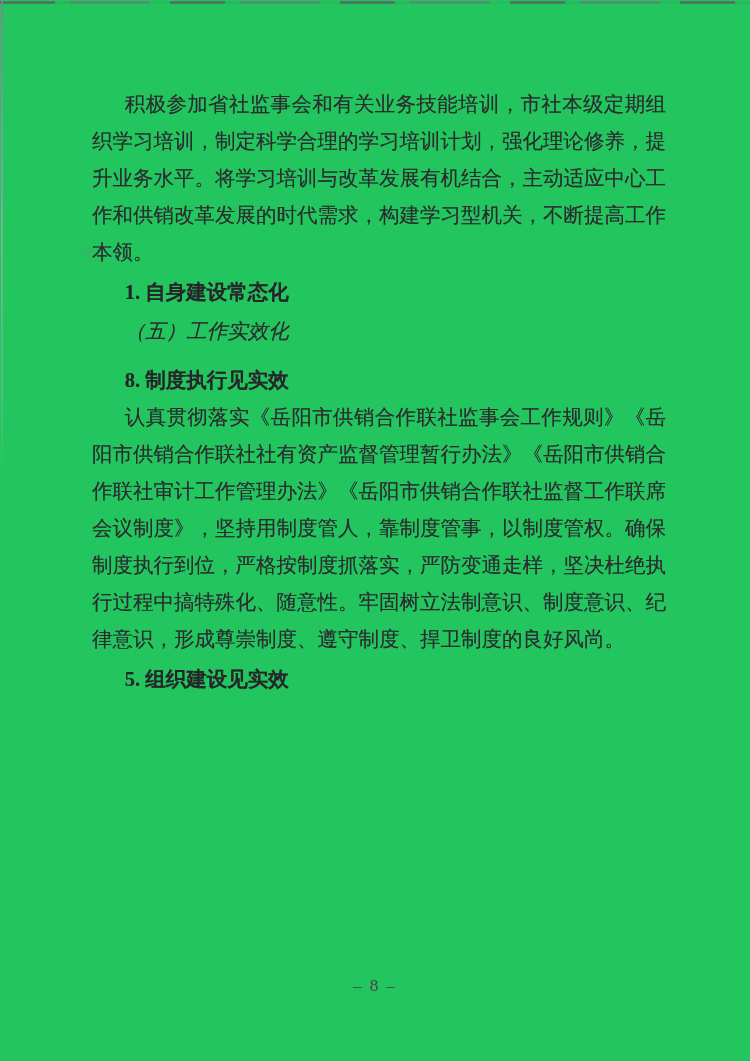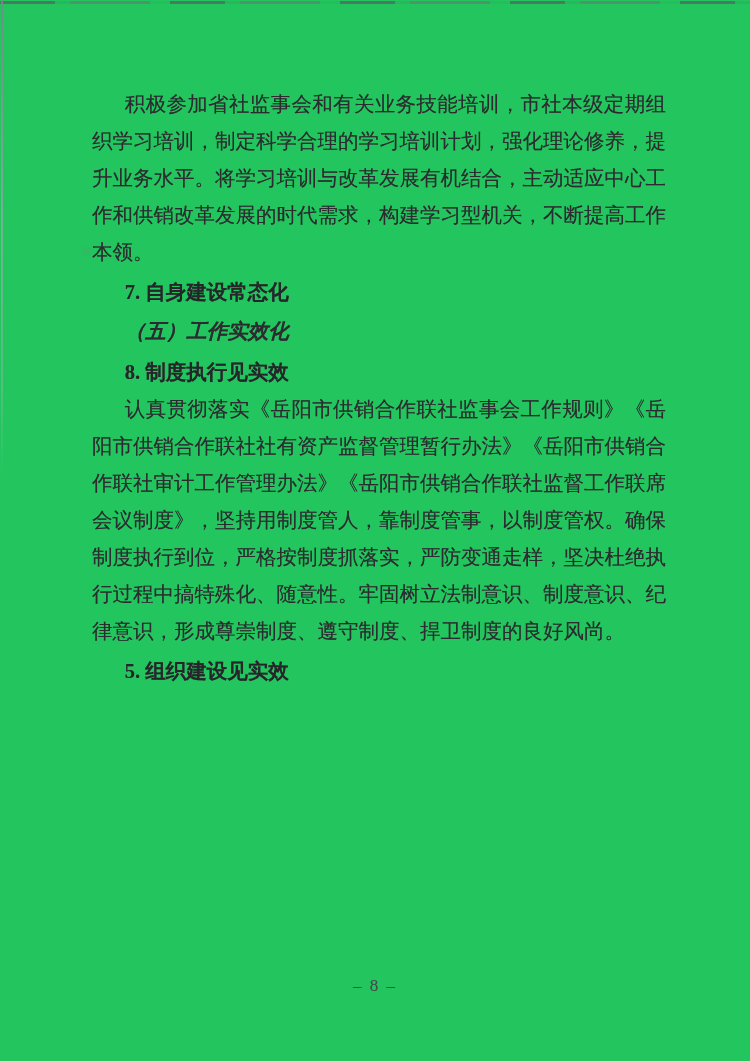--- a/index.html
+++ b/index.html
@@ -73,24 +73,24 @@
     word-break: break-all;
   }
   .h-num {
     margin: 3px 0 0 0;
     padding-left: 1.6em;
     font-size: 20.5px;
     font-weight: 700;
     color: #26262a;
   }
   .h-kai {
-    margin: 2px 0 4px 0;
+    margin: 2px 0 12px 0;
     padding-left: 1.6em;
     font-size: 20.5px;
-    font-weight: 700;
+    font-weight: 400;
     font-style: italic;
     color: #2c2c30;
   }
   .page-number {
     position: absolute;
     top: 976px;
     left: 0;
     width: 750px;
     text-align: center;
     font-size: 17px;
@@ -104,21 +104,21 @@
 
 <div class="page">
 
   <div class="scan-top-edge"></div>
   <div class="scan-left-line"></div>
   <div class="scan-speckle"></div>
 
   <div class="text-block">
     <p class="para">积极参加省社监事会和有关业务技能培训，市社本级定期组织学习培训，制定科学合理的学习培训计划，强化理论修养，提升业务水平。将学习培训与改革发展有机结合，主动适应中心工作和供销改革发展的时代需求，构建学习型机关，不断提高工作本领。</p>
 
-    <h3 class="h-num">7. 自身建设常态化</h3>
+    <h3 class="h-num">1. 自身建设常态化</h3>
 
 
     <h3 class="h-kai">（五）工作实效化</h3>
 
     <h3 class="h-num">8. 制度执行见实效</h3>
 
     <p class="para">认真贯彻落实《岳阳市供销合作联社监事会工作规则》《岳阳市供销合作联社社有资产监督管理暂行办法》《岳阳市供销合作联社审计工作管理办法》《岳阳市供销合作联社监督工作联席会议制度》，坚持用制度管人，靠制度管事，以制度管权。确保制度执行到位，严格按制度抓落实，严防变通走样，坚决杜绝执行过程中搞特殊化、随意性。牢固树立法制意识、制度意识、纪律意识，形成尊崇制度、遵守制度、捍卫制度的良好风尚。</p>
 
     <h3 class="h-num">5. 组织建设见实效</h3>
   </div>

